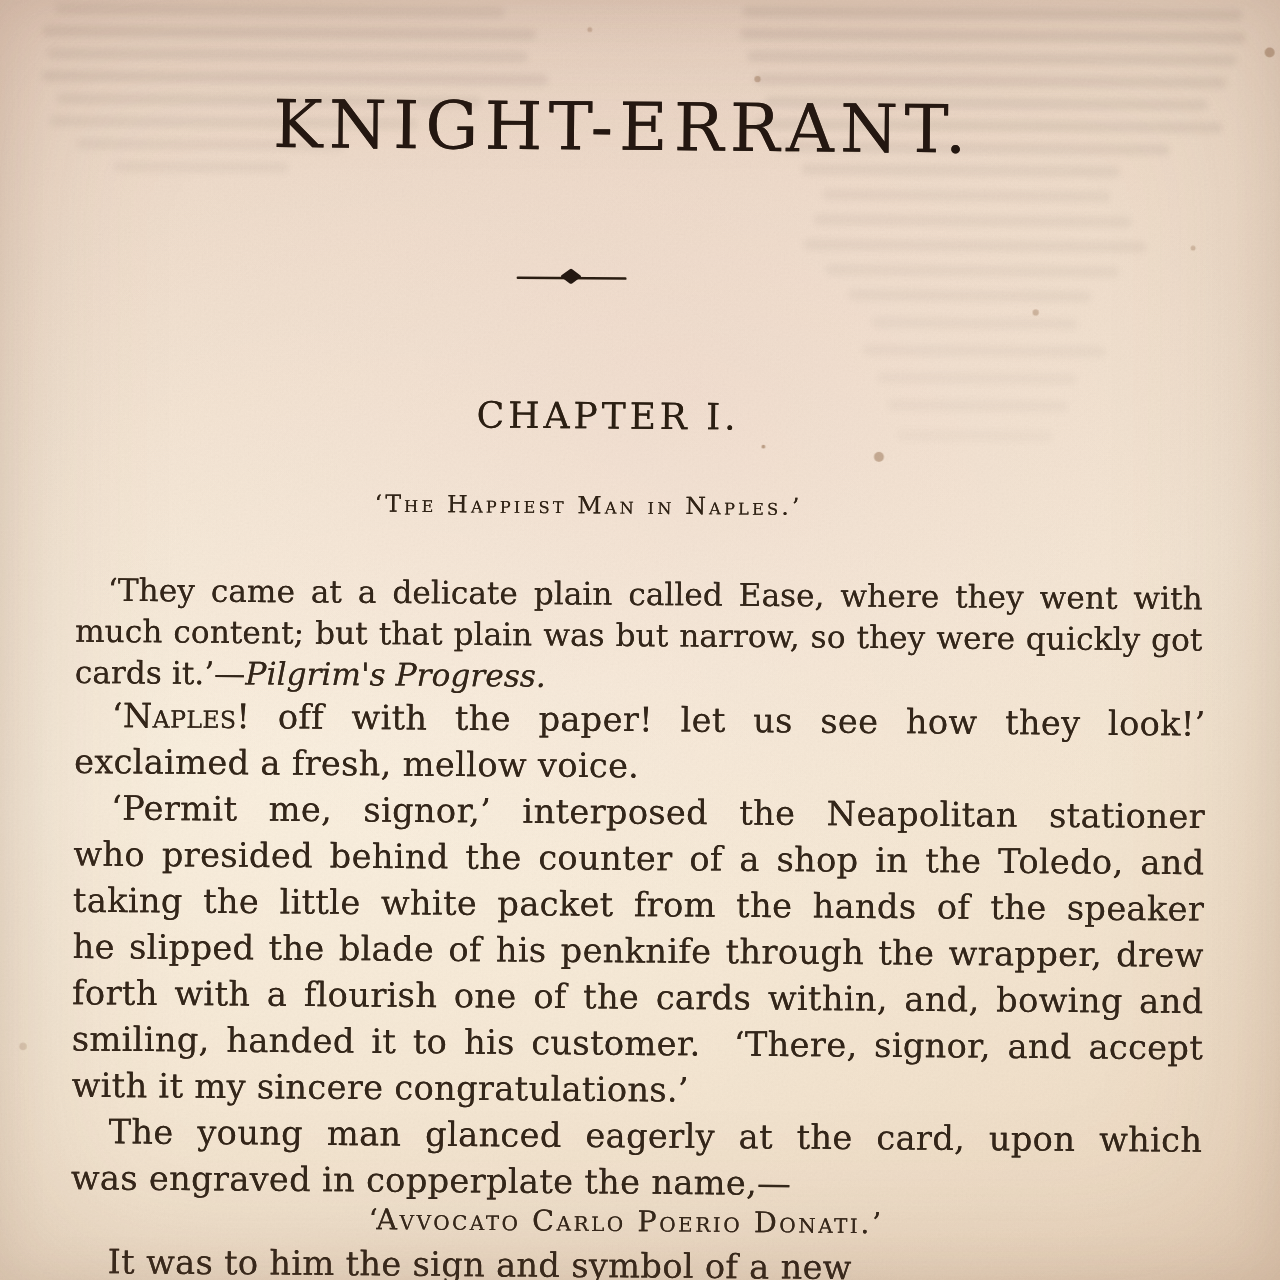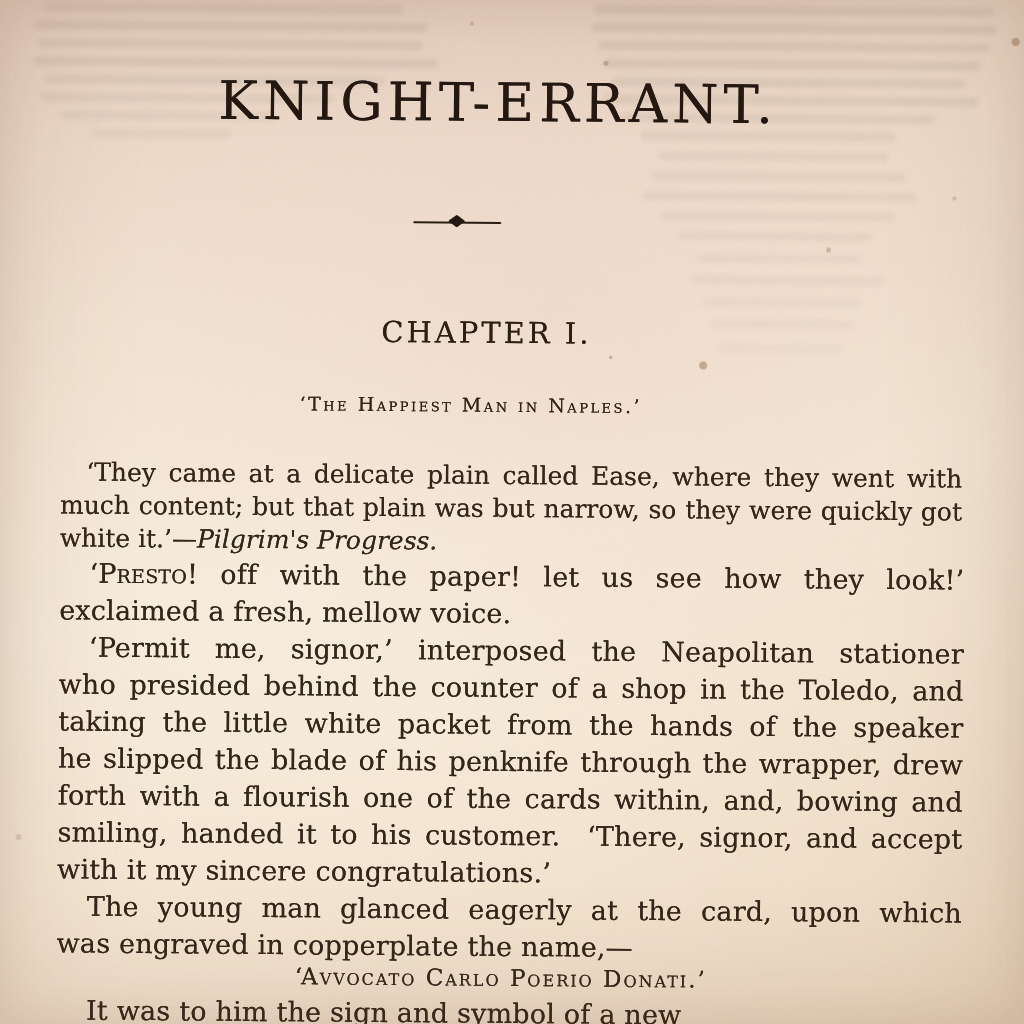--- a/index.html
+++ b/index.html
@@ -121,27 +121,27 @@
       <div class="dia"></div>
     </div>
 
     <div id="chapter-heading" class="inktxt">CHAPTER I.</div>
 
     <div id="chapter-subtitle" class="inktxt">‘The Happiest Man in Naples.’</div>
 
     <div id="epigraph" class="inktxt">
         <div class="ln first"><span>‘They came at a delicate plain called Ease, where they went with</span></div>
         <div class="ln"><span>much content; but that plain was but narrow, so they were quickly got</span></div>
-        <div class="ln last"><span>white it.’—</span><span class="it">Pilgrim's Progress.</span></div>
+        <div class="ln last"><span>cards it.’—</span><span class="it">Pilgrim's Progress.</span></div>
       </div>
 
     <div id="body-col" class="inktxt">
       <div id="paragraphs">
           <div>
-            <div class="ln first"><span class="sc">‘Presto</span><span>! off with the paper! let us see how they look!’</span></div>
+            <div class="ln first"><span class="sc">‘Naples</span><span>! off with the paper! let us see how they look!’</span></div>
             <div class="ln last"><span>exclaimed a fresh, mellow voice.</span></div>
           </div>
           <div>
             <div class="ln first"><span>‘Permit me, signor,’ interposed the Neapolitan stationer</span></div>
             <div class="ln"><span>who presided behind the counter of a shop in the Toledo, and</span></div>
             <div class="ln"><span>taking the little white packet from the hands of the speaker</span></div>
             <div class="ln"><span>he slipped the blade of his penknife through the wrapper, drew</span></div>
             <div class="ln"><span>forth with a flourish one of the cards within, and, bowing and</span></div>
             <div class="ln"><span>smiling, handed it to his customer.&nbsp; ‘There, signor, and accept</span></div>
             <div class="ln last"><span>with it my sincere congratulations.’</span></div>

